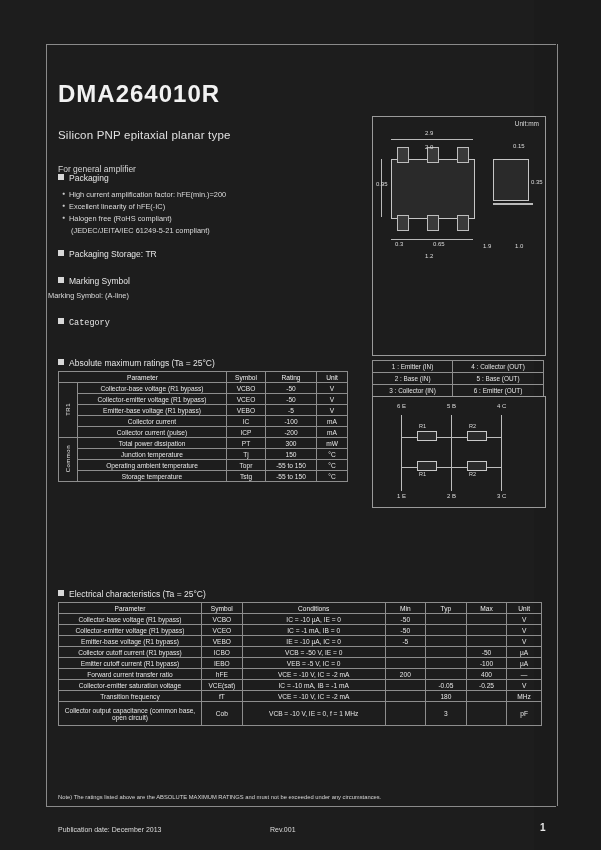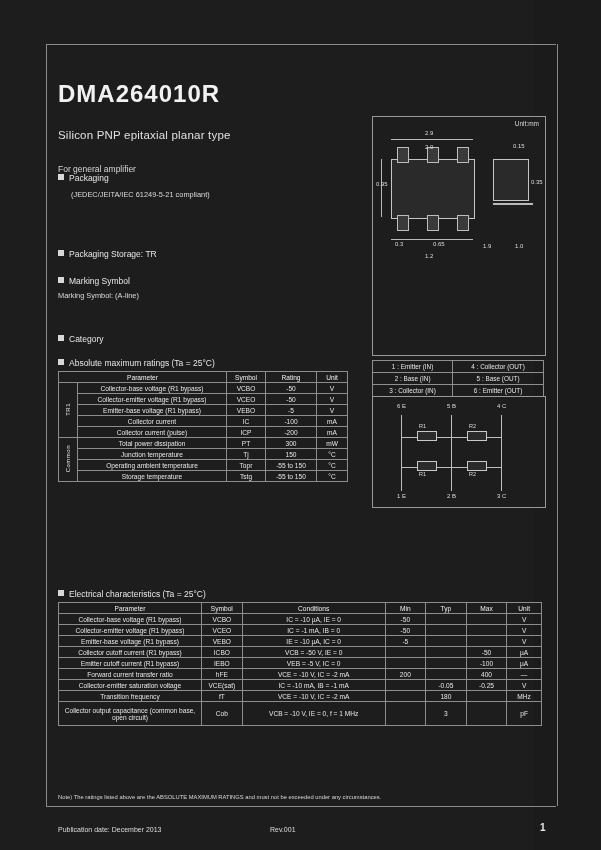--- a/index.html
+++ b/index.html
@@ -113,29 +113,32 @@
   <div class="rule-top"></div>
   <div class="rule-bottom"></div>
   <div class="frame"></div>
 
   <div class="title">DMA264010R</div>
   <div class="subtitle">Silicon PNP epitaxial planar type</div>
   <div class="appnote">For general amplifier</div>
 
   <div class="sec sq" style="left:58px;top:173px;">Packaging</div>
   <div class="bullet" style="left:62px;top:188px;width:300px;">
+    <div>High current amplification factor: hFE(min.)=200</div>
+    <div>Excellent linearity of hFE(-IC)</div>
+    <div>Halogen free (RoHS compliant)</div>
     <div class="nb" style="padding-left:9px;">(JEDEC/JEITA/IEC 61249-5-21 compliant)</div>
   </div>
 
   <div class="sec sq" style="left:58px;top:249px;">Packaging Storage: TR</div>
 
   <div class="sec sq" style="left:58px;top:276px;text-align:right;">Marking Symbol</div>
-  <div class="small-txt" style="left:58px;top:290px;">Marking Symbol: (A-line)</div>
-
-  <div class="sec sq" style="left:58px;top:334px;">Category</div>
+  <div class="small-txt" style="left:48px;top:290px;">Marking Symbol: (A-line)</div>
+
+  <div class="sec sq" style="left:58px;top:318px;font-family:Liberation Mono, monospace;">Category</div>
 
   <div class="pkg">
     <div class="unit">Unit:mm</div>
 
     <div class="pkgbody" style="left:18px;top:42px;width:82px;height:58px;"></div>
 
     <div class="lead" style="left:24px;top:30px;width:10px;height:14px;"></div>
     <div class="lead" style="left:54px;top:30px;width:10px;height:14px;"></div>
     <div class="lead" style="left:84px;top:30px;width:10px;height:14px;"></div>
 

